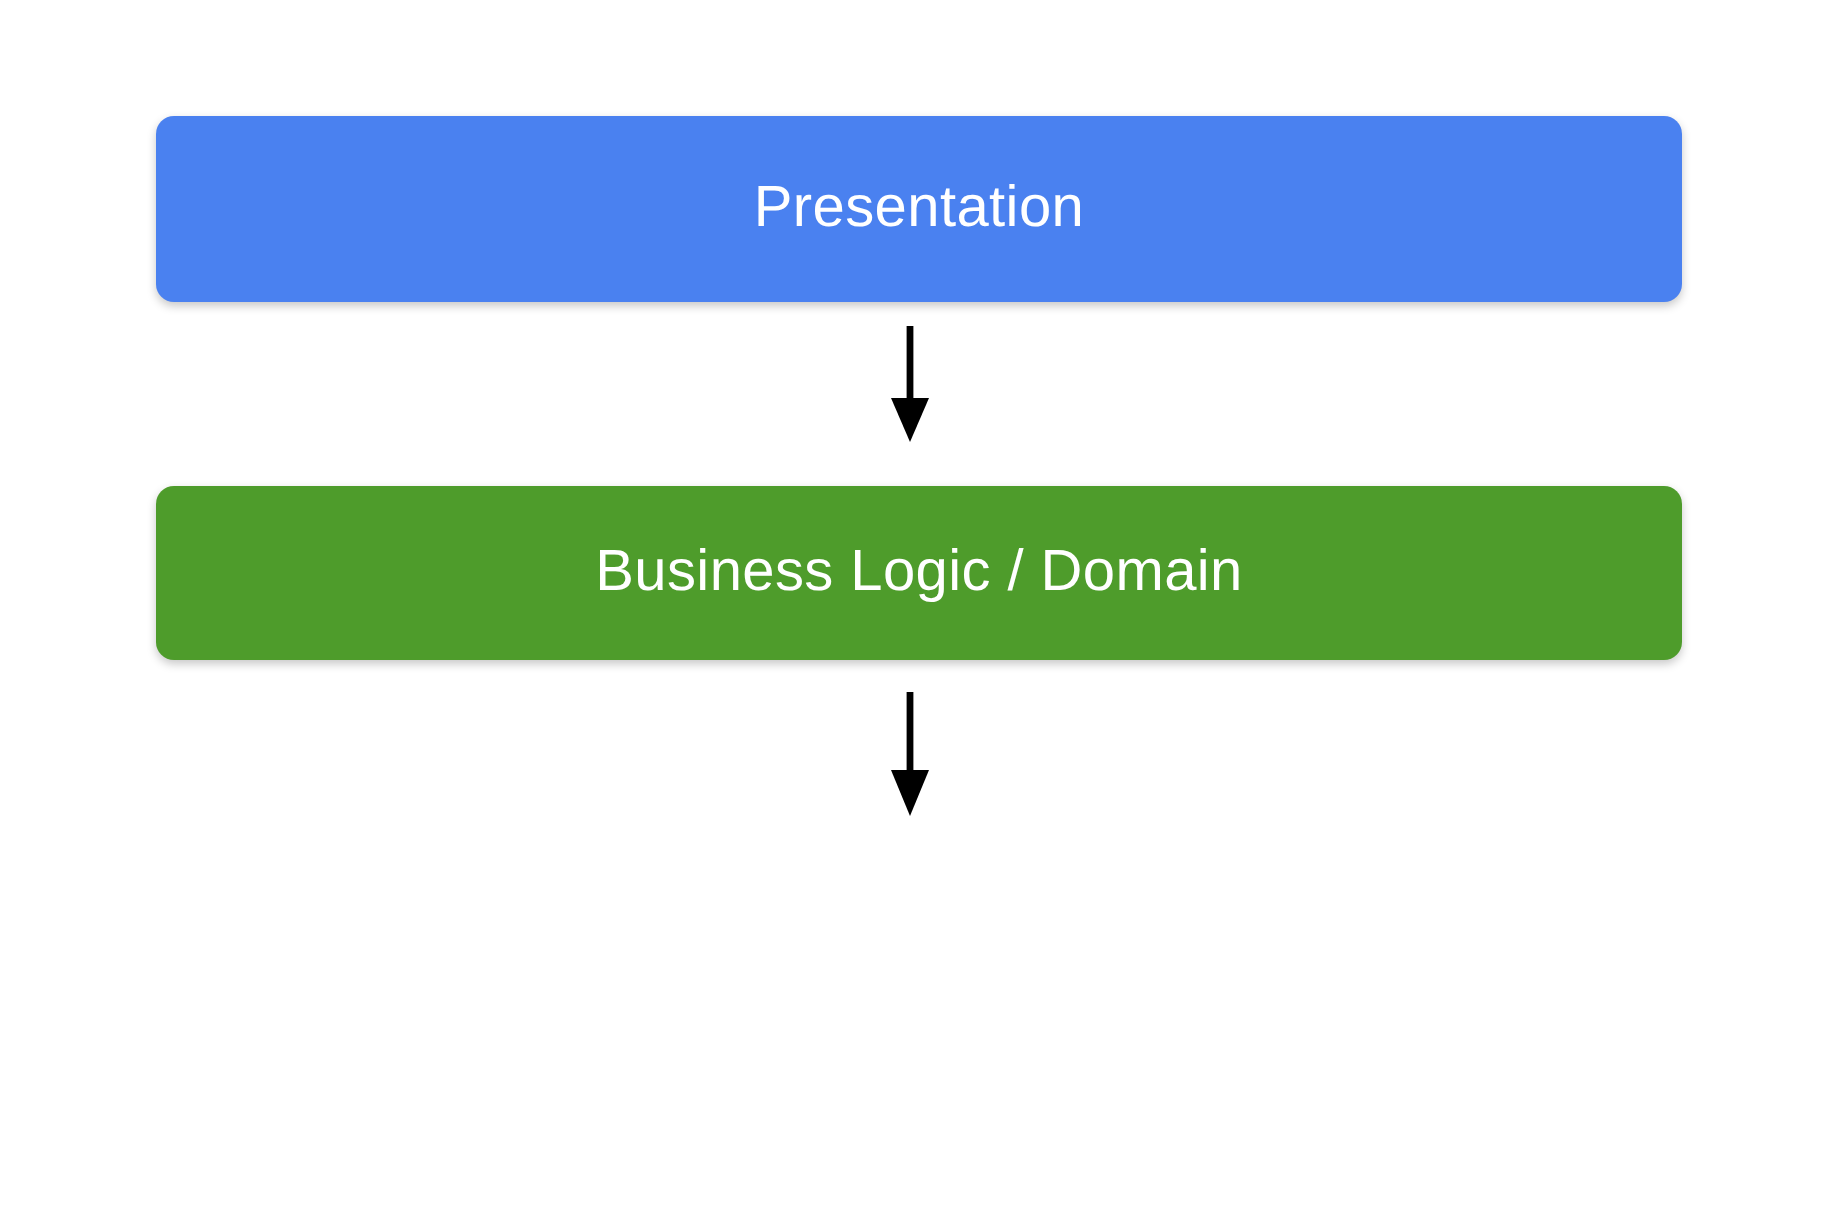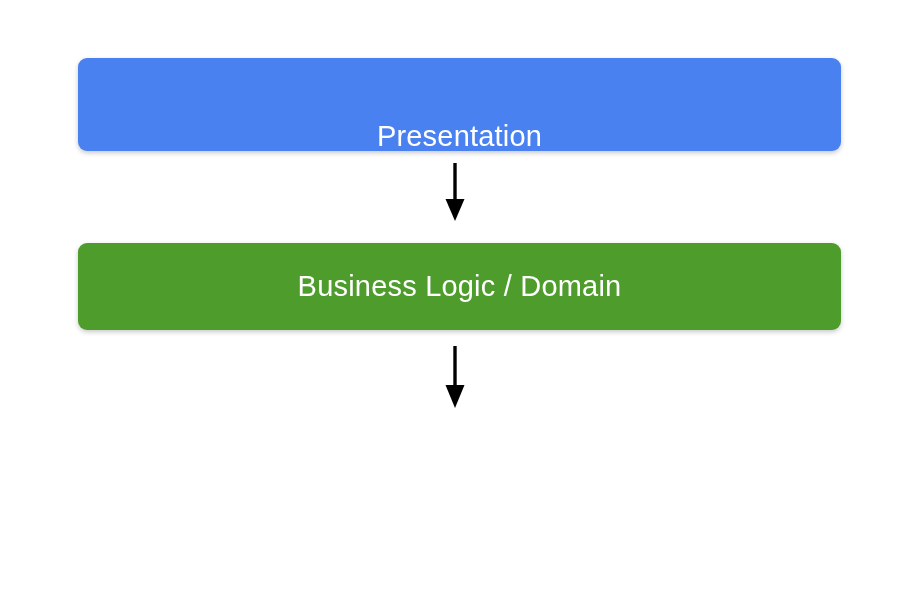--- a/index.html
+++ b/index.html
@@ -43,21 +43,20 @@
     text-align: center;
   }
 
   
   #layer-presentation {
     left: 78px;
     top: 58px;
     width: 763px;
     height: 93px;
     background: #4a81f0;
-    align-items: flex-end;
   }
 
   #layer-business {
     left: 78px;
     top: 243px;
     width: 763px;
     height: 87px;
     background: #4e9c2b;
   }
 

